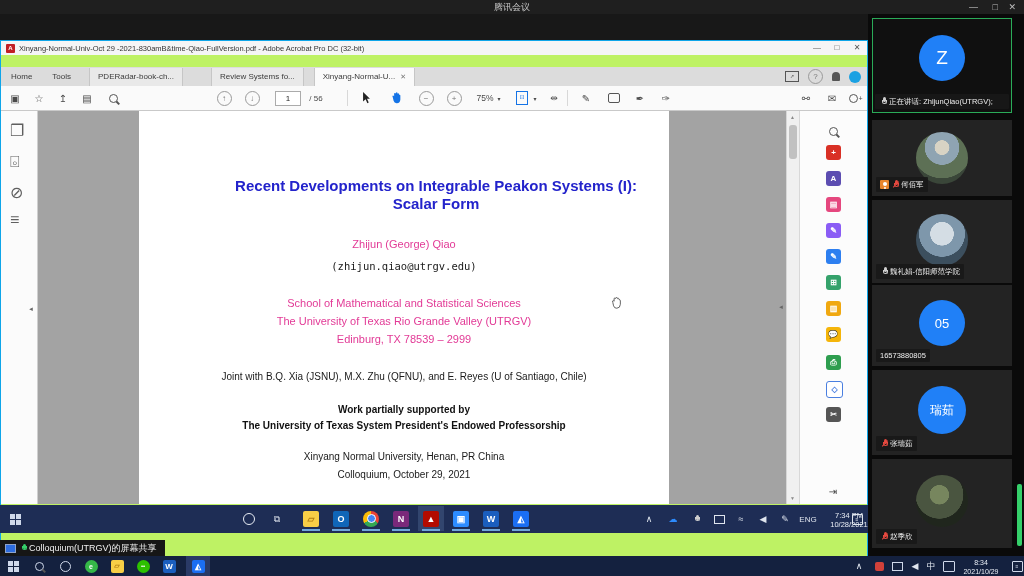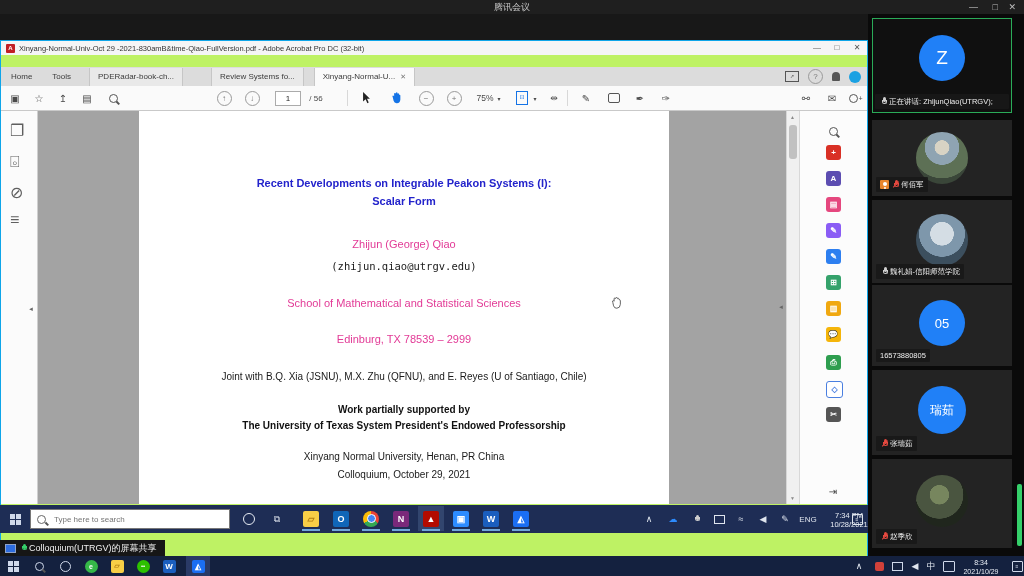--- a/index.html
+++ b/index.html
@@ -36,21 +36,21 @@
   #leftrail{left:0;top:0;width:37px;height:393px;background:#fbfbfb;border-right:1px solid #cfcfcf;box-sizing:border-box;}
   .railico{position:absolute;left:9px;width:14px;height:14px;color:#5f5f5f;}
   #docscroll{position:absolute;left:785px;top:0;width:13px;height:393px;background:#f0f0f0;border-left:1px solid #d6d6d6;box-sizing:border-box;font-size:5px;color:#8a8a8a;text-align:center;}
   #docscroll .thumb{position:absolute;left:2px;top:14px;width:8px;height:34px;background:#c1c1c1;border-radius:3px;}
   #rightrail{position:absolute;left:798px;top:0;width:68px;height:393px;background:#fcfcfc;border-left:1px solid #d8d8d8;box-sizing:border-box;}
   .tool-sq{position:absolute;left:26px;width:15px;height:15px;border-radius:3px;display:flex;align-items:center;justify-content:center;color:#fff;font-size:8px;font-weight:bold;}
   .collapse{position:absolute;font-size:6px;color:#666;}
   
   #page{position:absolute;left:138px;top:0;width:530px;height:393px;background:#fff;}
   #page div{position:absolute;width:100%;text-align:center;}
-  .t-blue{color:#2323cb;font-weight:bold;font-size:11px;}
+  .t-blue{color:#2323cb;font-weight:bold;font-size:15px;padding-left:32px;}
   .t-pink{color:#e23a96;font-size:11px;}
   .t-mono{font-family:"DejaVu Sans Mono",monospace;font-size:10.5px;color:#1a1a1a;}
   .t-blk{font-size:10px;color:#1a1a1a;}
   .t-bold{font-size:10px;color:#111;font-weight:bold;}
   
   #tb-shared{left:0;top:505px;width:868px;height:28px;background:#1e2d55;}
   #tb-local{left:0;top:556px;width:1024px;height:20px;background:#14213f;}
   .winlogo{display:inline-grid;grid-template-columns:5px 5px;grid-gap:1px;}
   .winlogo i{width:5px;height:5px;background:#cfd8ea;}
   .appico{width:16px;height:16px;border-radius:2px;display:flex;align-items:center;justify-content:center;font-size:9px;font-weight:bold;color:#fff;}
@@ -187,20 +187,21 @@
       <span class="railico" style="top:100px">≡</span>
     </div>
     <span class="collapse" style="left:27px;top:195px">◄</span>
 
     <div id="page">
       <div class="t-blue" style="top:66px">Recent Developments on Integrable Peakon Systems (I):</div>
       <div class="t-blue" style="top:84px">Scalar Form</div>
       <div class="t-pink" style="top:127px">Zhijun (George) Qiao</div>
       <div class="t-mono" style="top:149px">(zhijun.qiao@utrgv.edu)</div>
       <div class="t-pink" style="top:186px">School of Mathematical and Statistical Sciences</div>
+      <div class="t-pink" style="top:204px">The University of Texas Rio Grande Valley (UTRGV)</div>
       <div class="t-pink" style="top:222px">Edinburg, TX 78539 – 2999</div>
       <div class="t-blk" style="top:260px">Joint with B.Q. Xia (JSNU), M.X. Zhu (QFNU), and E. Reyes (U of Santiago, Chile)</div>
       <div class="t-bold" style="top:293px">Work partially supported by</div>
       <div class="t-bold" style="top:309px">The University of Texas System President's Endowed Professorship</div>
       <div class="t-blk" style="top:340px">Xinyang Normal University, Henan, PR China</div>
       <div class="t-blk" style="top:358px">Colloquium, October 29, 2021</div>
       <span style="position:absolute;left:472px;top:184px;width:12px">
         <svg width="11" height="12" viewBox="0 0 12 13">
             <path d="M2 6 Q1 4 2.4 3.8 L3.4 4.6 L3.4 2 Q3.4 .8 4.4 1 L5.2 1.6 L5.4 .8 Q6.4 -.2 7 .9 L7.3 1.8 Q8.2 1 8.8 2 L8.9 3 Q10 2.6 10.2 3.8 L10.2 8 Q10 12 6.4 12.2 Q3.6 12.4 2.8 9.6 Z" fill="none" stroke="#555" stroke-width="1"></path>
           </svg>
@@ -236,24 +237,20 @@
 
 <div class="abs" id="tb-shared">
   <span class="trayico" style="left:6px">
       <span class="winlogo">
         <i></i>
         <i></i>
         <i></i>
         <i></i>
       </span>
     </span>
-  <div class="searchbox">
-    <span style="margin:0 6px"><span class="mag" style="border-color:#666"></span></span>
-    <input placeholder="Type here to search" style="">
-  </div>
   <span class="trayico" style="left:240px">
       <span style="width:10px;height:10px;border:1.5px solid #e8edf5;border-radius:50%"></span>
     </span>
   <span class="trayico" style="left:268px">⧉</span>
   <span class="appcell" style="left:298px">
       <span class="appico" style="background:#f8ce46;color:#b07c10">▱</span>
       <span class="bar"></span>
     </span>
   <span class="appcell" style="left:328px">
       <span class="appico" style="background:#1066b8">O</span>

